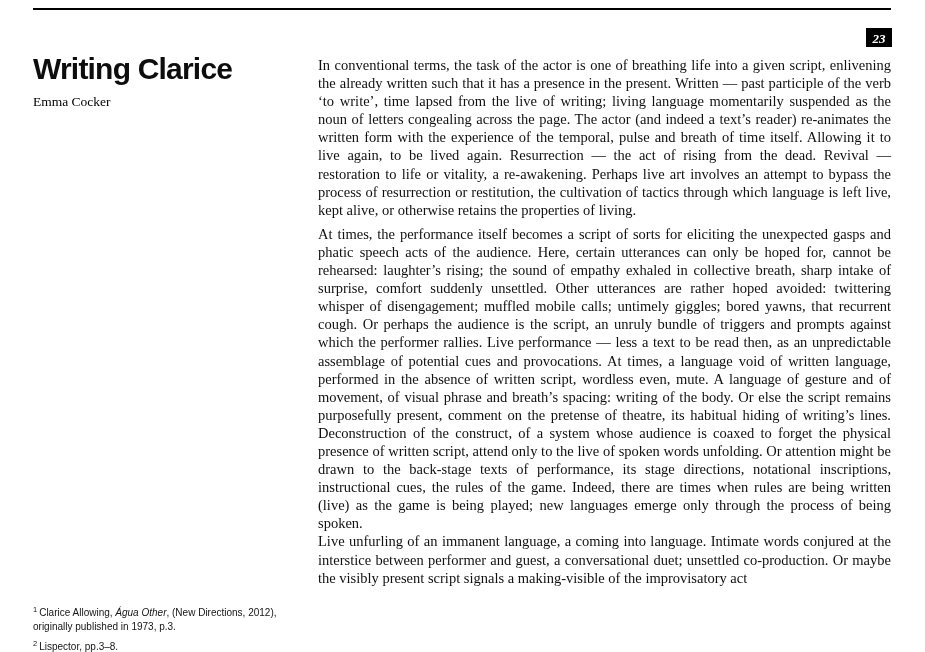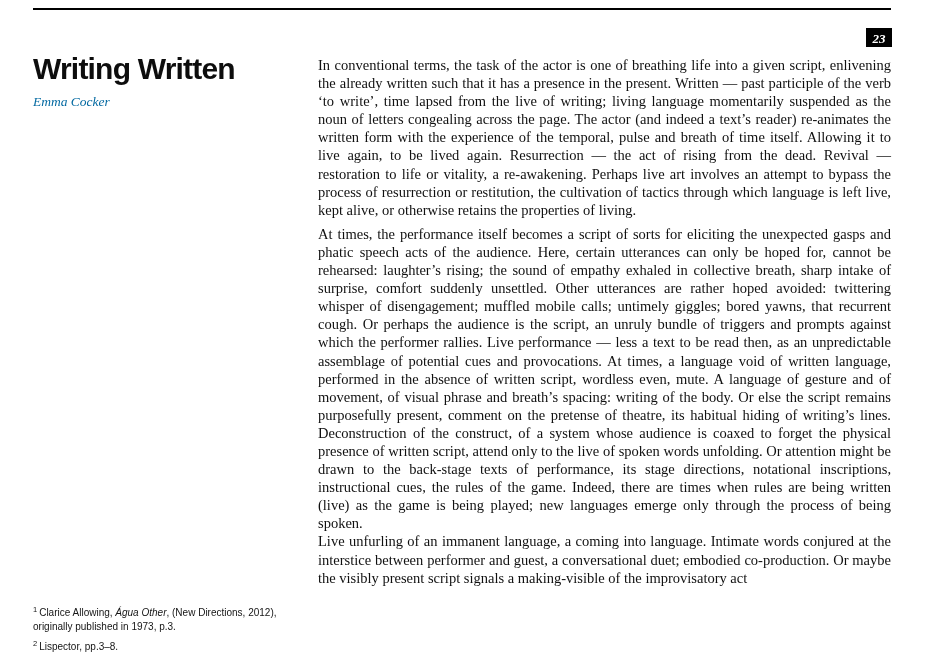--- a/index.html
+++ b/index.html
@@ -54,23 +54,22 @@
     font-size: 30px;
     line-height: 33px;
     letter-spacing: -0.8px;
     color: #0d0d0d;
   }
   .title .title-line { display: block; }
 
   .author {
     margin-top: 9px;
     font-family: "Liberation Serif", serif;
-    font-style: italic;
     font-size: 13.5px;
-    color: #0369a1;
+    color: #000000;
   }
 
   .right-col {
     position: absolute;
     left: 318px;
     top: 56px;
     width: 573px;
     font-family: "Liberation Serif", serif;
     font-size: 14.5px;
     line-height: 18.1px;
@@ -101,29 +100,29 @@
 <div class="page">
 
   <div class="top-rule"></div>
 
   <div class="page-badge">
     <span>23</span>
   </div>
 
   <div class="left-col">
     <h1 class="title">
-      <span class="title-line">Writing Written</span>
+      <span class="title-line">Writing Clarice</span>
     </h1>
     <div class="author">Emma Cocker</div>
   </div>
 
   <div class="right-col">
     <p class="para gap">In conventional terms, the task of the actor is one of breathing life into a given script, enlivening the already written such that it has a presence in the present. Written — past participle of the verb ‘to write’, time lapsed from the live of writing; living language momentarily suspended as the noun of letters congealing across the page. The actor (and indeed a text’s reader) re-animates the written form with the experience of the temporal, pulse and breath of time itself. Allowing it to live again, to be lived again. Resurrection — the act of rising from the dead. Revival — restoration to life or vitality, a re-awakening. Perhaps live art involves an attempt to bypass the process of resurrection or restitution, the cultivation of tactics through which language is left live, kept alive, or otherwise retains the properties of living.</p>
     <p class="para">At times, the performance itself becomes a script of sorts for eliciting the unexpected gasps and phatic speech acts of the audience. Here, certain utterances can only be hoped for, cannot be rehearsed: laughter’s rising; the sound of empathy exhaled in collective breath, sharp intake of surprise, comfort suddenly unsettled. Other utterances are rather hoped avoided: twittering whisper of disengagement; muffled mobile calls; untimely giggles; bored yawns, that recurrent cough. Or perhaps the audience is the script, an unruly bundle of triggers and prompts against which the performer rallies. Live performance — less a text to be read then, as an unpredictable assemblage of potential cues and provocations. At times, a language void of written language, performed in the absence of written script, wordless even, mute. A language of gesture and of movement, of visual phrase and breath’s spacing: writing of the body. Or else the script remains purposefully present, comment on the pretense of theatre, its habitual hiding of writing’s lines. Deconstruction of the construct, of a system whose audience is coaxed to forget the physical presence of written script, attend only to the live of spoken words unfolding. Or attention might be drawn to the back-stage texts of performance, its stage directions, notational inscriptions, instructional cues, the rules of the game. Indeed, there are times when rules are being written (live) as the game is being played; new languages emerge only through the process of being spoken.</p>
-    <p class="para">Live unfurling of an immanent language, a coming into language. Intimate words conjured at the interstice between performer and guest, a conversational duet; embodied co-production. Or maybe the visibly present script signals a making-visible of the improvisatory act</p>
+    <p class="para">Live unfurling of an immanent language, a coming into language. Intimate words conjured at the interstice between performer and guest, a conversational duet; unsettled co-production. Or maybe the visibly present script signals a making-visible of the improvisatory act</p>
   </div>
 
   <div class="footnotes">
     <div class="footnote"><sup>1</sup><span>Clarice Allowing, </span><i>Água Other</i><span>, (New Directions, 2012), originally published in 1973, p.3.</span></div>
     <div class="footnote"><sup>2</sup><span>Lispector, pp.3–8.</span></div>
   </div>
 
 </div>
 
 </body></html>

